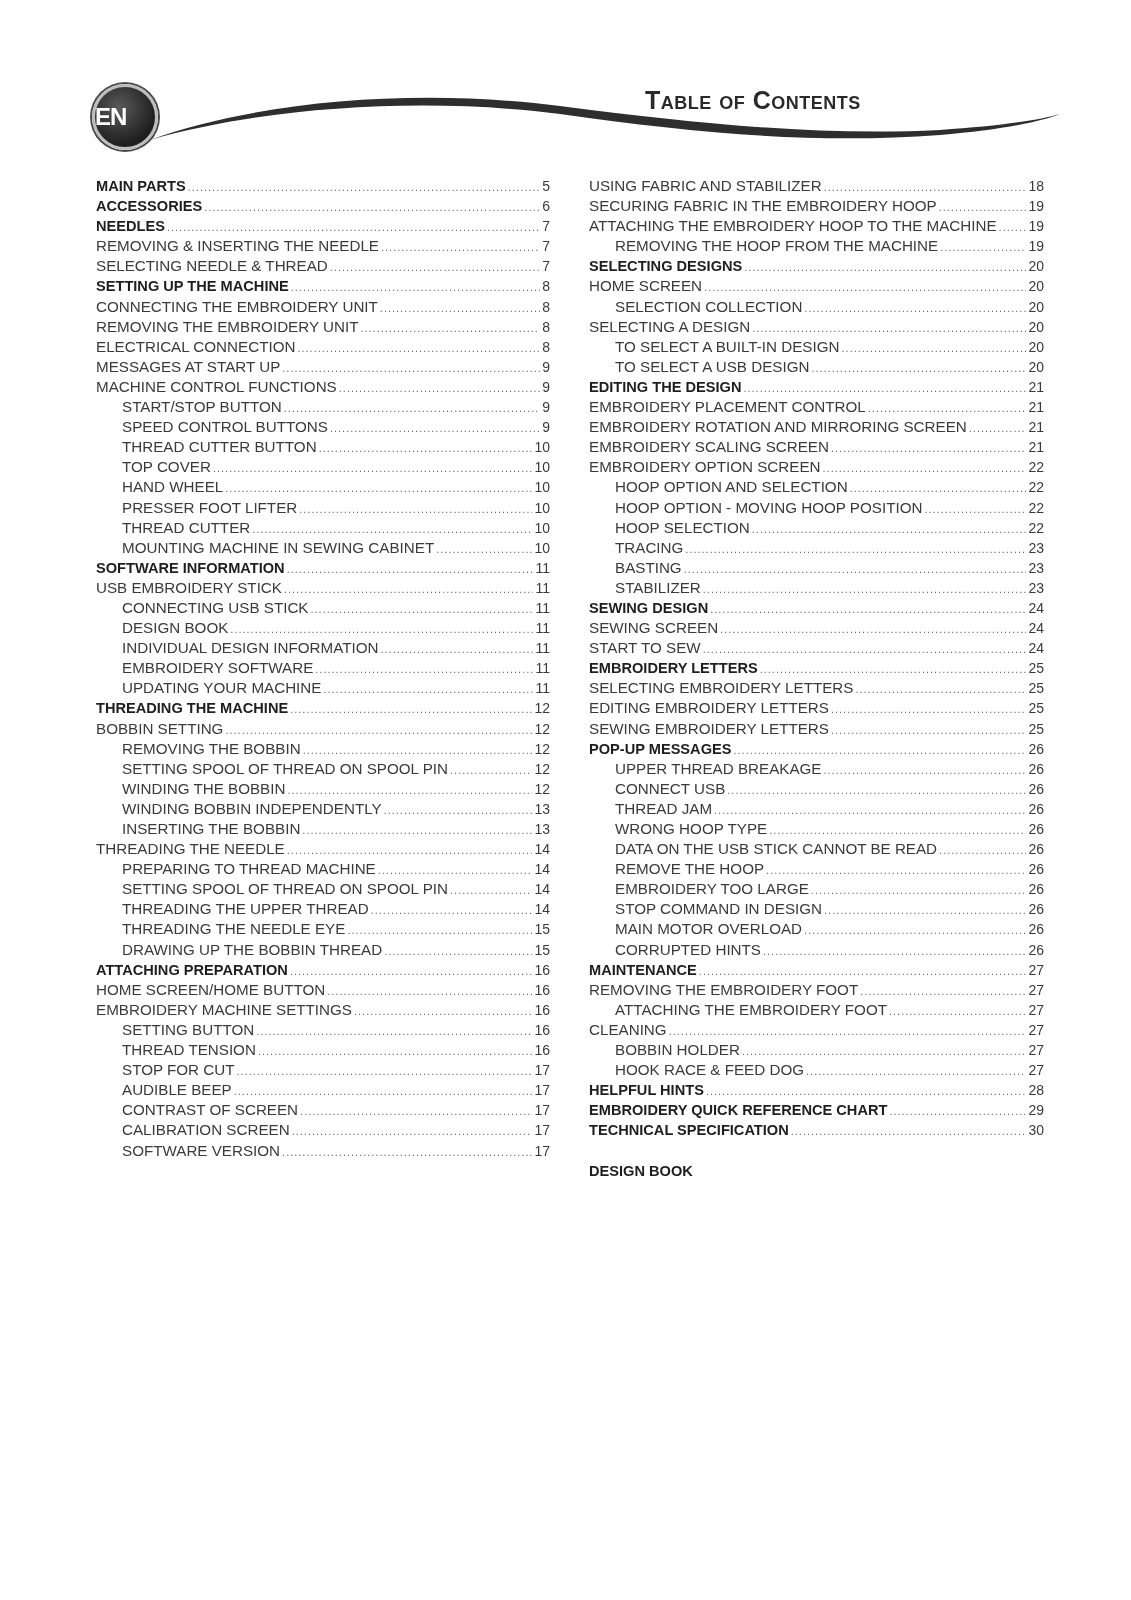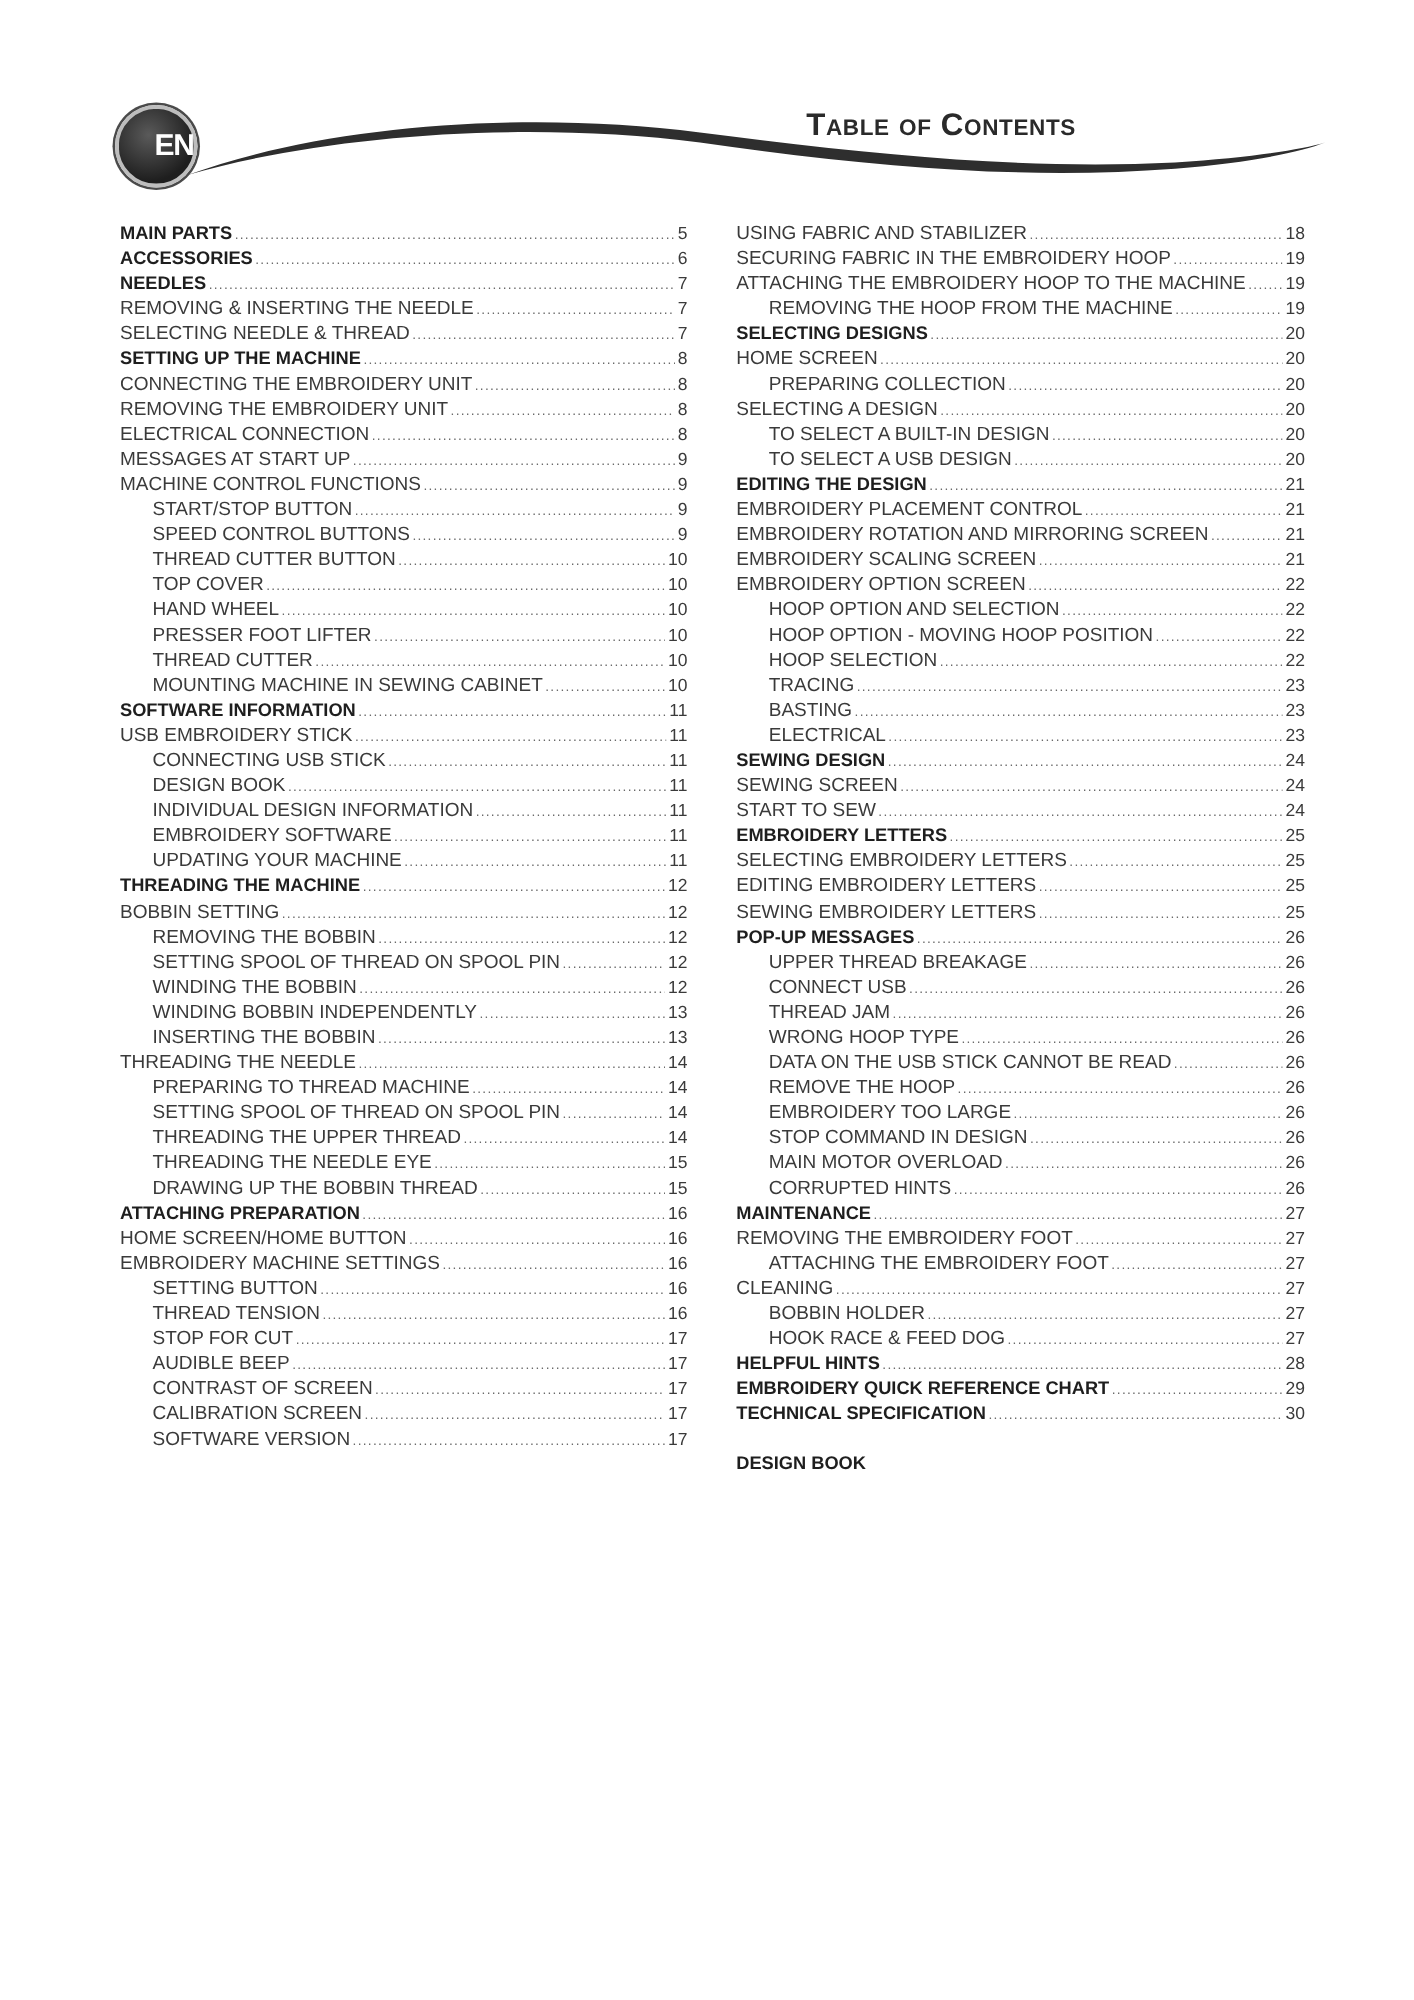--- a/index.html
+++ b/index.html
@@ -13,21 +13,21 @@
   }
   .header { position: absolute; left: 0; top: 0; width: 1131px; height: 170px; }
   .swoosh { position: absolute; left: 0; top: 0; }
   .badge {
     position: absolute; left: 92px; top: 84px;
     width: 66px; height: 66px; border-radius: 50%;
     background: radial-gradient(circle at 40% 35%, #5a5a5a, #1e1e1e 70%);
     border: 3px solid #bdbdbd;
     box-shadow: 0 0 0 2px #4a4a4a;
     box-sizing: border-box;
-    display: flex; align-items: center; justify-content: flex-end;
+    display: flex; align-items: center; justify-content: flex-start;
   }
   .badge-text {
     color: #ffffff; font-weight: bold; font-size: 24px;
     letter-spacing: -1px;
     font-family: "Liberation Sans", sans-serif;
   }
   .title {
     position: absolute; left: 645px; top: 86px;
     font-family: "Liberation Sans", sans-serif;
     font-size: 25px; font-weight: bold; color: #2a2a2a;
@@ -346,21 +346,21 @@
       <span class="label">SELECTING DESIGNS</span>
       <span class="dots"></span>
       <span class="page">20</span>
     </div>
     <div class="entry">
       <span class="label">HOME SCREEN</span>
       <span class="dots"></span>
       <span class="page">20</span>
     </div>
     <div class="entry sub">
-      <span class="label">PREPARING COLLECTION</span>
+      <span class="label">SELECTION COLLECTION</span>
       <span class="dots"></span>
       <span class="page">20</span>
     </div>
     <div class="entry">
       <span class="label">SELECTING A DESIGN</span>
       <span class="dots"></span>
       <span class="page">20</span>
     </div>
     <div class="entry sub">
       <span class="label">TO SELECT A BUILT-IN DESIGN</span>
@@ -416,21 +416,21 @@
       <span class="label">TRACING</span>
       <span class="dots"></span>
       <span class="page">23</span>
     </div>
     <div class="entry sub">
       <span class="label">BASTING</span>
       <span class="dots"></span>
       <span class="page">23</span>
     </div>
     <div class="entry sub">
-      <span class="label">ELECTRICAL</span>
+      <span class="label">STABILIZER</span>
       <span class="dots"></span>
       <span class="page">23</span>
     </div>
     <div class="entry bold">
       <span class="label">SEWING DESIGN</span>
       <span class="dots"></span>
       <span class="page">24</span>
     </div>
     <div class="entry">
       <span class="label">SEWING SCREEN</span>

